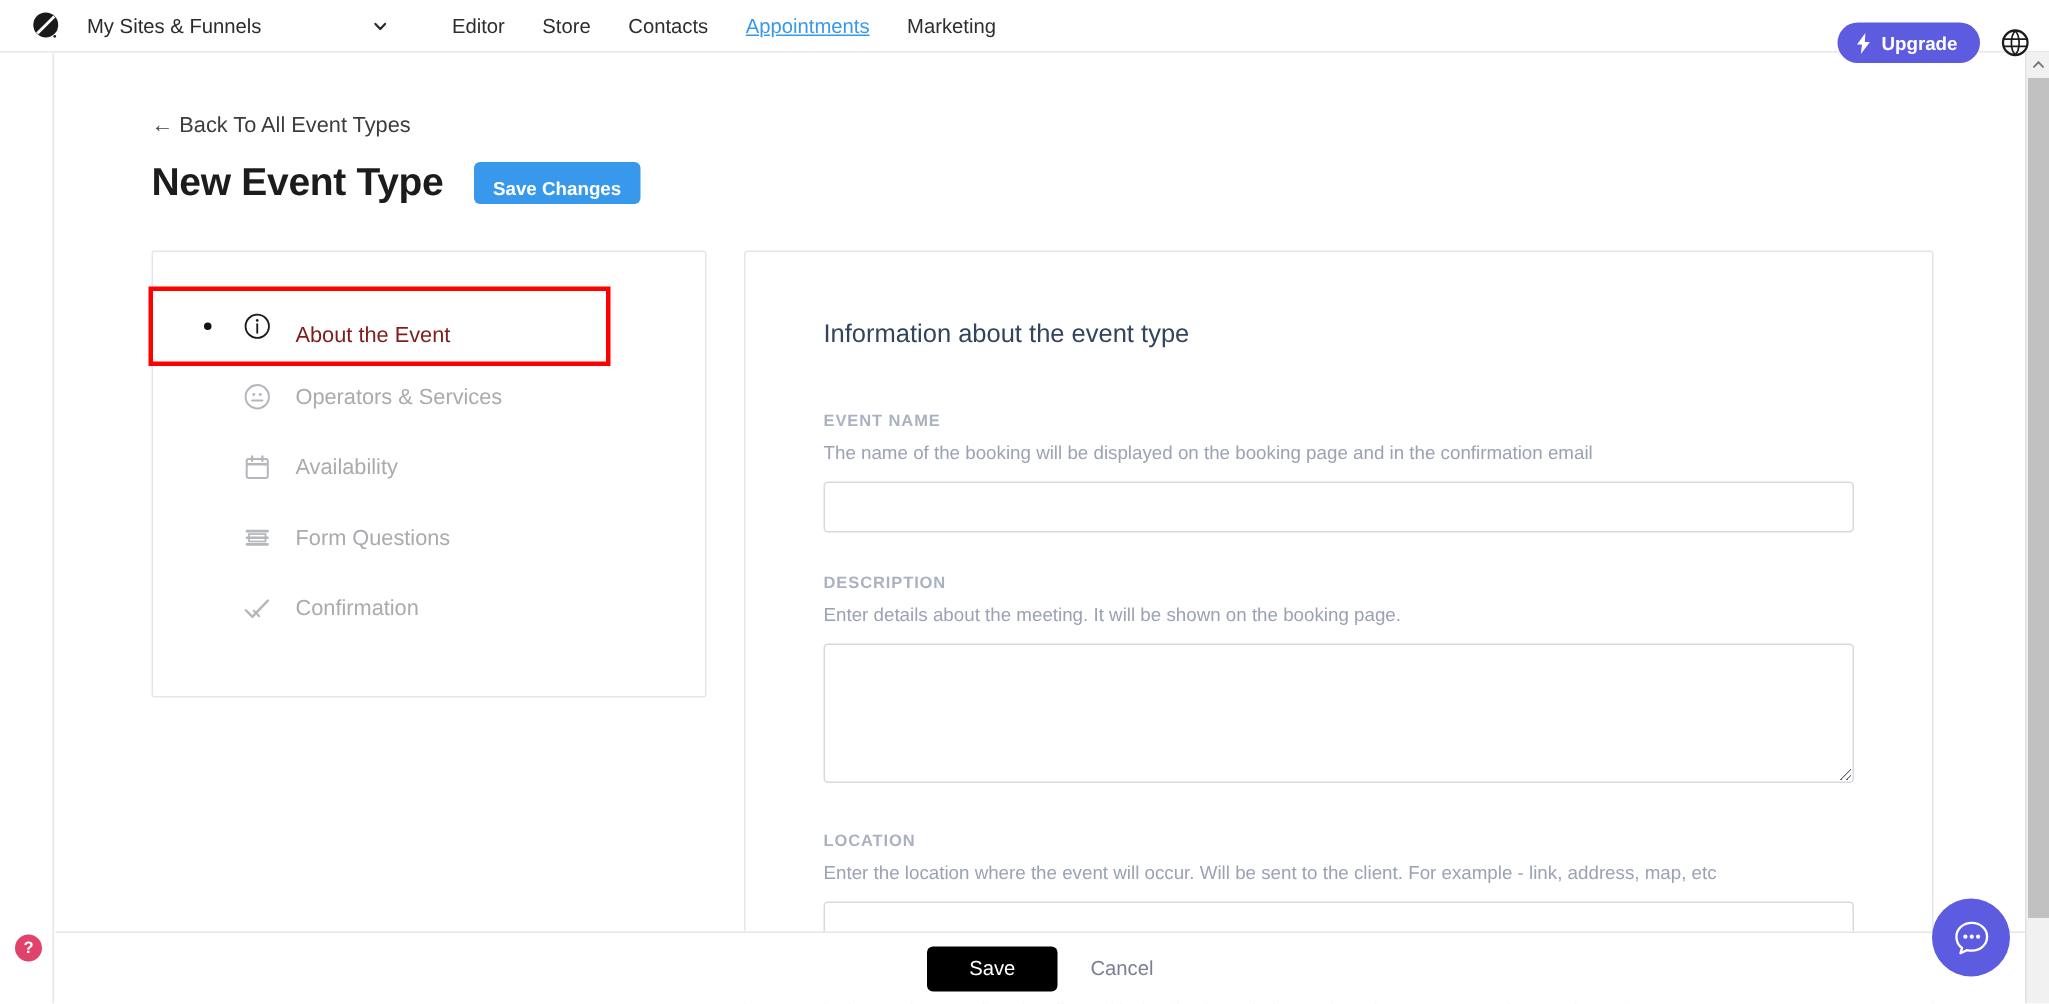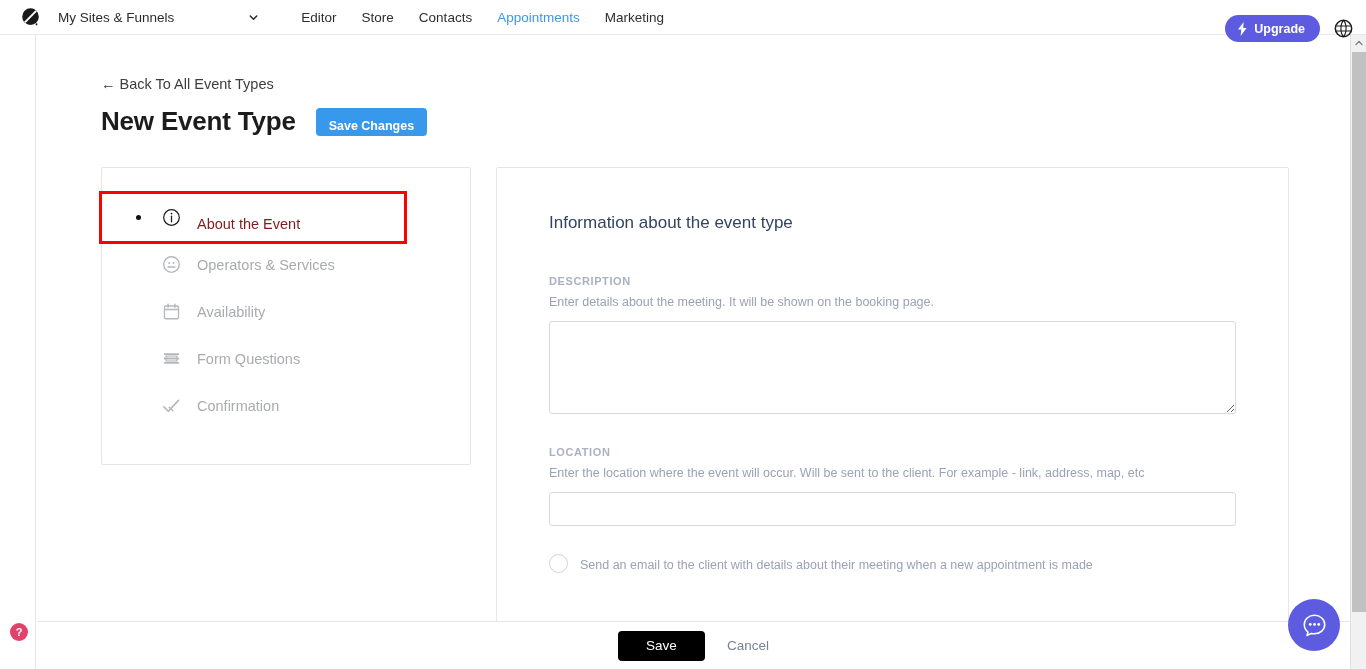--- a/index.html
+++ b/index.html
@@ -69,21 +69,21 @@
     gap: 25px;
     margin-left: 42px;
   }
   .mainnav a {
     font-size: 13.5px;
     color: #2f2e2e;
     text-decoration: none;
     white-space: nowrap;
     cursor: pointer;
   }
-  .mainnav a.active { color: #3899ec; }
+  .mainnav a.active { color: #3899ec; text-decoration: underline; }
 
   .topbar-right {
     position: absolute;
     right: 0; top: 11px;
     height: 35px;
     display: flex;
     align-items: center;
   }
   .upgrade-btn {
     display: flex;
@@ -503,20 +503,25 @@
             </svg>
             <span class="side-label">Confirmation</span>
           </div>
 
         </div>
 
         <div class="form-card">
 
           <div class="form-heading">Information about the event type</div>
 
+          <div class="field">
+            <div class="field-label">EVENT NAME</div>
+            <div class="field-help">The name of the booking will be displayed on the booking page and in the confirmation email</div>
+            <input class="text-input" type="text" value="" style="">
+          </div>
 
           <div class="field">
             <div class="field-label">DESCRIPTION</div>
             <div class="field-help">Enter details about the meeting. It will be shown on the booking page.</div>
             <textarea class="text-area" placeholder="" style=""></textarea>
           </div>
 
           <div class="field">
             <div class="field-label">LOCATION</div>
             <div class="field-help">Enter the location where the event will occur. Will be sent to the client. For example - link, address, map, etc</div>

